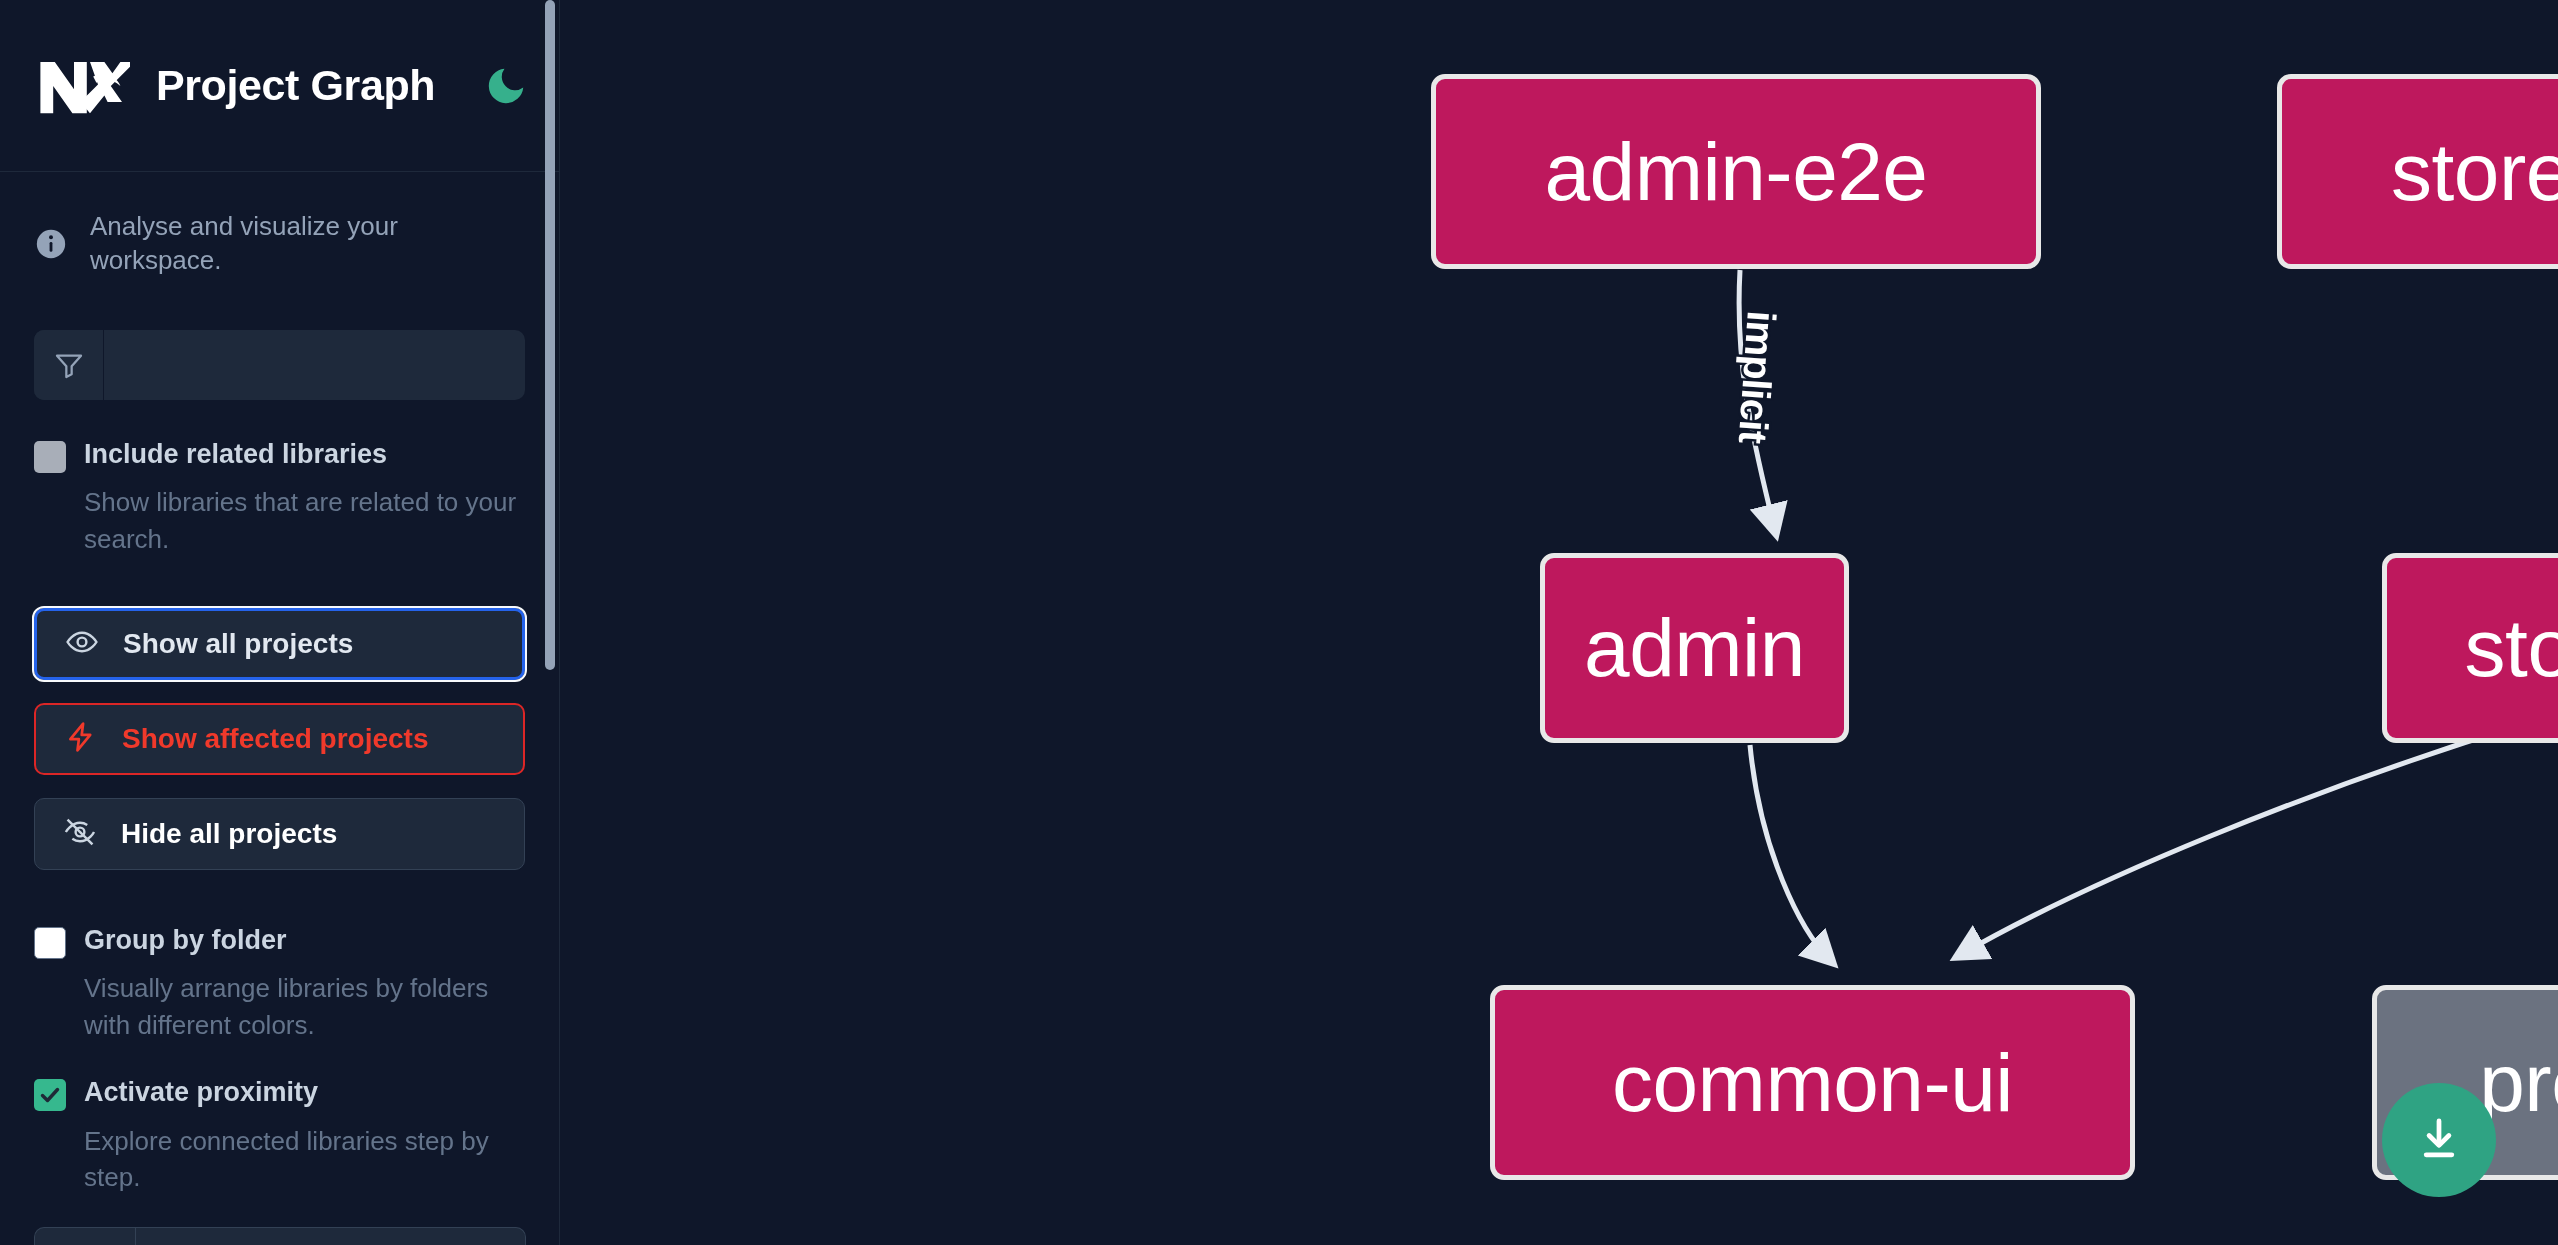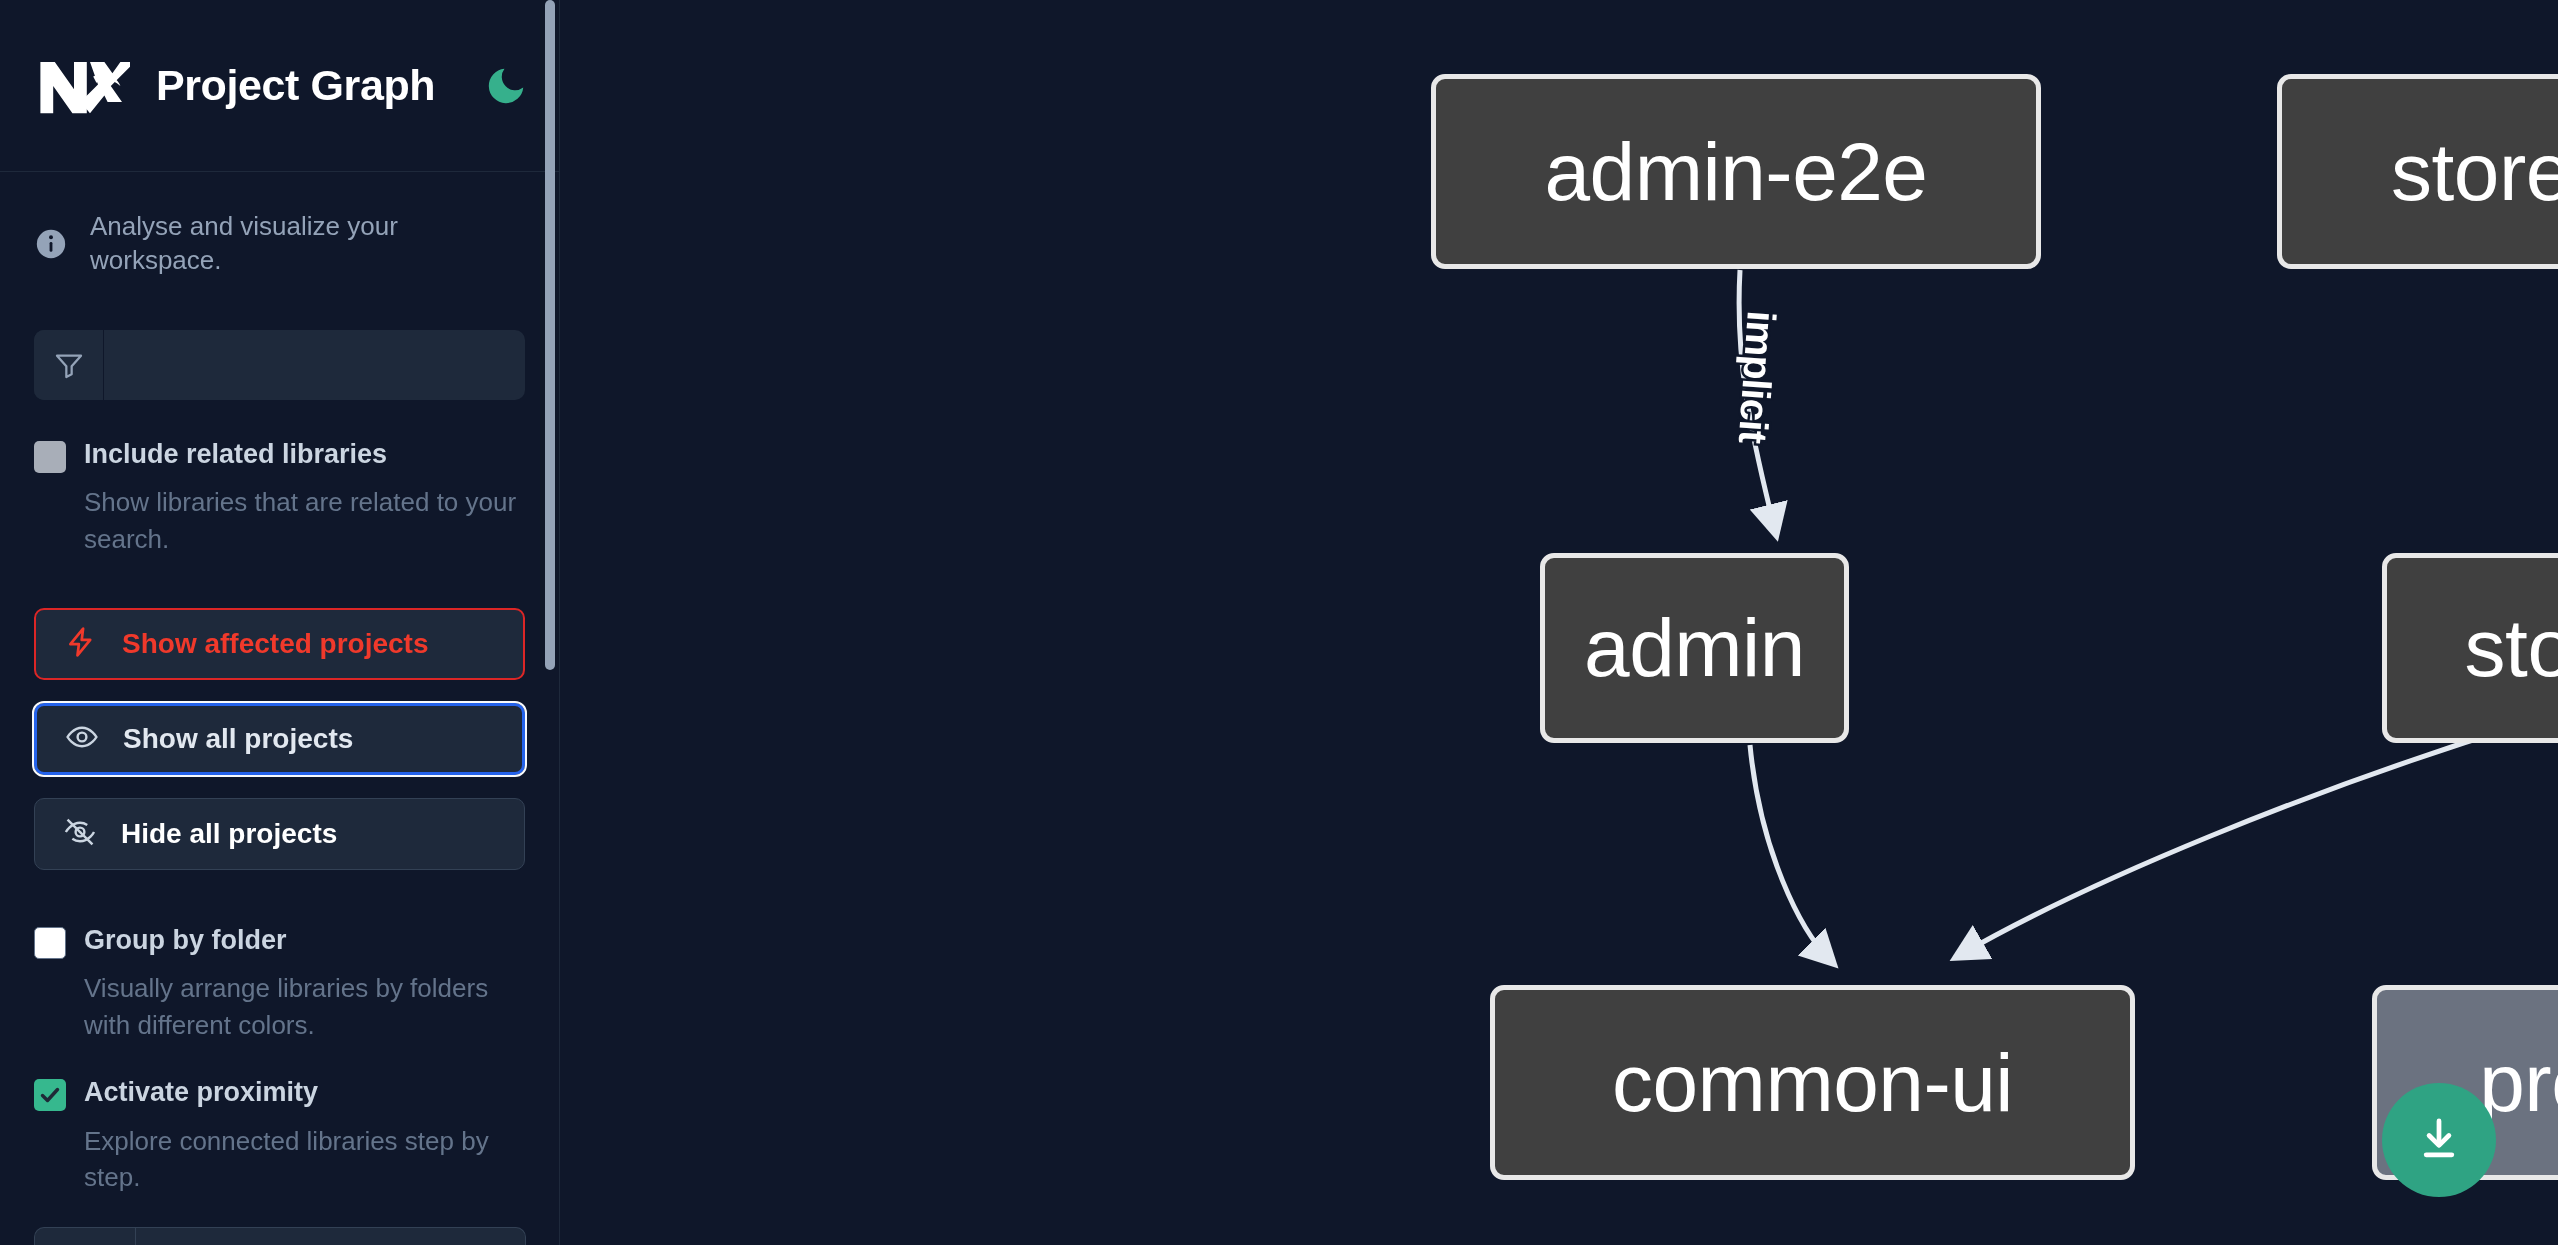--- a/index.html
+++ b/index.html
@@ -121,21 +121,21 @@
     position: absolute;
     border-radius: 14px;
     border: 5px solid #E8E8E8;
     display: flex; align-items: center; justify-content: center;
     cursor: pointer;
     color: #FFFFFF;
     font-weight: 400;
     letter-spacing: -0.5px;
     white-space: nowrap;
   }
-  .node.pink { background: #404040; }
+  .node.pink { background: #be185d; }
   .node.grey { background: #6B7280; }
 
   .dl-btn {
     position: absolute; right: 62px; bottom: 48px;
     width: 114px; height: 114px; border-radius: 50%;
     background: #2FA383;
     display: flex; align-items: center; justify-content: center;
     cursor: pointer; border: none;
   }
 </style>
@@ -183,37 +183,37 @@
 
     <div class="chk-block">
       <span class="chk grey"></span>
       <span class="chk-texts">
         <div class="chk-title">Include related libraries</div>
         <div class="chk-desc">Show libraries that are related to your search.</div>
       </span>
     </div>
 
     <div class="btn-stack">
-      <div class="gbtn danger">
-        <span>
-          <svg viewBox="0 0 24 24" width="34" height="34" fill="none" stroke="#F0392B" stroke-width="1.9" stroke-linejoin="round">
-            <path d="M13.5 2.5 4.5 13.5h6l-1 8 9-11h-6z"></path>
-          </svg>
-        </span>
-        <span class="lbl">Show affected projects</span>
-      </div>
-
       <div class="gbtn primary">
         <span>
           <svg viewBox="0 0 24 24" width="34" height="34" fill="none" stroke="#CBD5E1" stroke-width="1.7">
             <path d="M1.8 12S5.6 5.5 12 5.5 22.2 12 22.2 12 18.4 18.5 12 18.5 1.8 12 1.8 12z"></path>
             <circle cx="12" cy="12" r="3.1"></circle>
           </svg>
         </span>
         <span class="lbl">Show all projects</span>
+      </div>
+
+      <div class="gbtn danger">
+        <span>
+          <svg viewBox="0 0 24 24" width="34" height="34" fill="none" stroke="#F0392B" stroke-width="1.9" stroke-linejoin="round">
+            <path d="M13.5 2.5 4.5 13.5h6l-1 8 9-11h-6z"></path>
+          </svg>
+        </span>
+        <span class="lbl">Show affected projects</span>
       </div>
 
       <div class="gbtn plain">
         <span>
           <svg viewBox="0 0 24 24" width="34" height="34" fill="none" stroke="#CBD5E1" stroke-width="1.7">
             <path d="M2 12s3.8-6.5 10-6.5c2 0 3.7.6 5.1 1.5M21.9 12s-3.3 6.5-9.9 6.5c-2.2 0-4-.7-5.4-1.7"></path>
             <circle cx="12" cy="12" r="3.1"></circle>
             <path d="M3.2 3.2 20.8 20.8"></path>
           </svg>
         </span>

